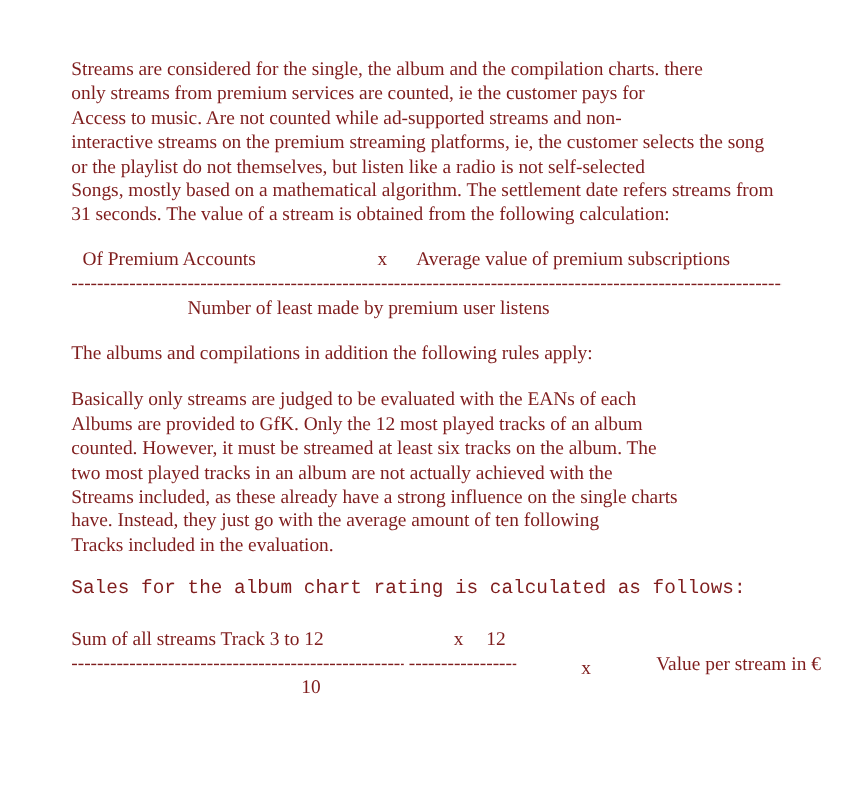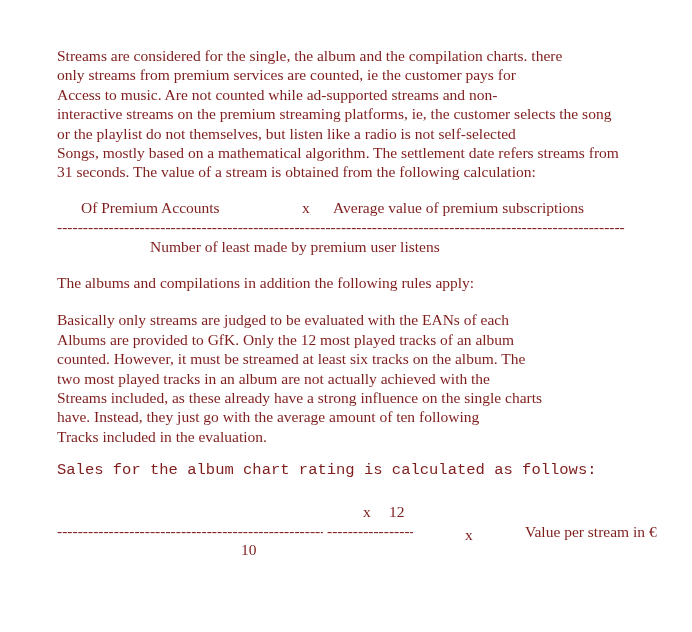--- a/index.html
+++ b/index.html
@@ -61,21 +61,21 @@
   <p class="para p-intro">Streams are considered for the single, the album and the compilation charts. there
 only streams from premium services are counted, ie the customer pays for
 Access to music. Are not counted while ad-supported streams and non-
 interactive streams on the premium streaming platforms, ie, the customer selects the song
 or the playlist do not themselves, but listen like a radio is not self-selected
 Songs, mostly based on a mathematical algorithm. The settlement date refers streams from
 31 seconds. The value of a stream is obtained from the following calculation:</p>
 
   <div class="formula formula-premium">
     <div class="frow">
-      <span class="abs" style="left:24px">Of Premium Accounts</span>
+      <span class="abs" style="left:9px">Of Premium Accounts</span>
       <span class="abs" style="left:245px">x</span>
       <span class="abs" style="left:276px">Average value of premium subscriptions</span>
     </div>
     <div class="frow">
       <span class="dash" style="left:0; width:568px">-------------------------------------------------------------------------------------------------------------------</span>
     </div>
     <div class="frow">
       <span class="abs" style="left:93px">Number of least made by premium user listens</span>
     </div>
   </div>
@@ -88,20 +88,21 @@
 counted. However, it must be streamed at least six tracks on the album. The
 two most played tracks in an album are not actually achieved with the
 Streams included, as these already have a strong influence on the single charts
 have. Instead, they just go with the average amount of ten following
 Tracks included in the evaluation.</p>
 
   <p class="para p-sales-intro">Sales for the album chart rating is calculated as follows:</p>
 
   <div class="formula formula-album">
     <div class="frow">
+      <span class="abs" style="left:0">Sum of all streams Track 3 to 12</span>
       <span class="abs" style="left:306px">x</span>
       <span class="abs" style="left:332px">12</span>
     </div>
     <div class="frow">
       <span class="dash" style="left:0; width:266px">-------------------------------------------------------</span>
       <span class="dash" style="left:270px; width:86px">------------------</span>
       <span class="abs" style="left:408px; top:4px">x</span>
       <span class="abs" style="left:468px; top:1px">Value per stream in €</span>
     </div>
     <div class="frow">

